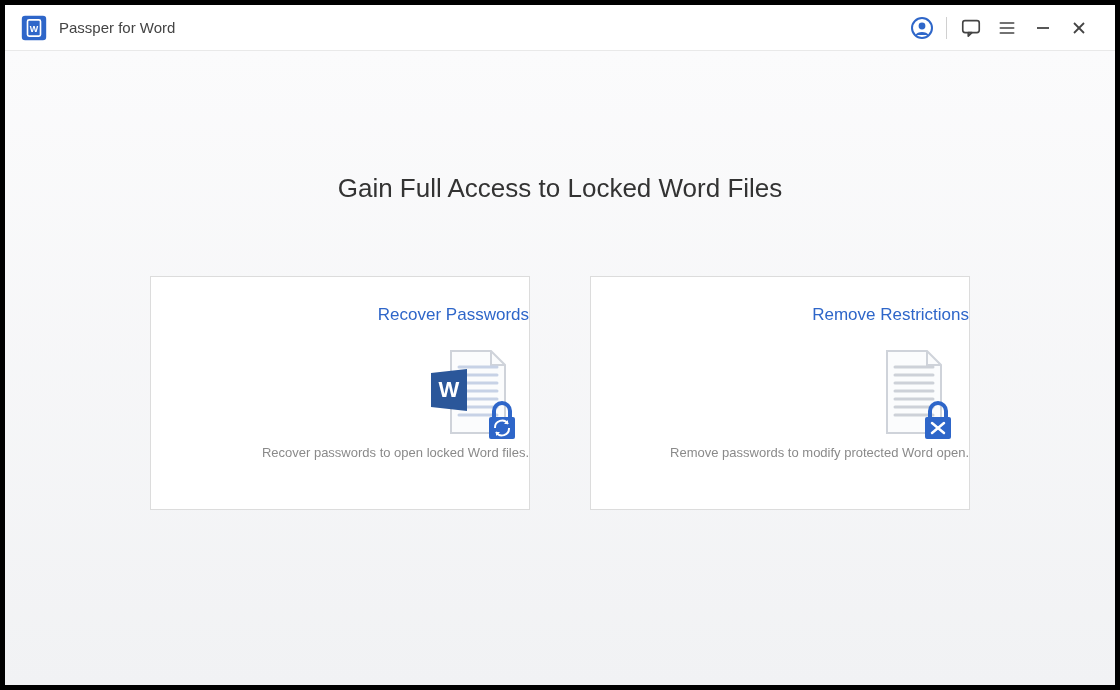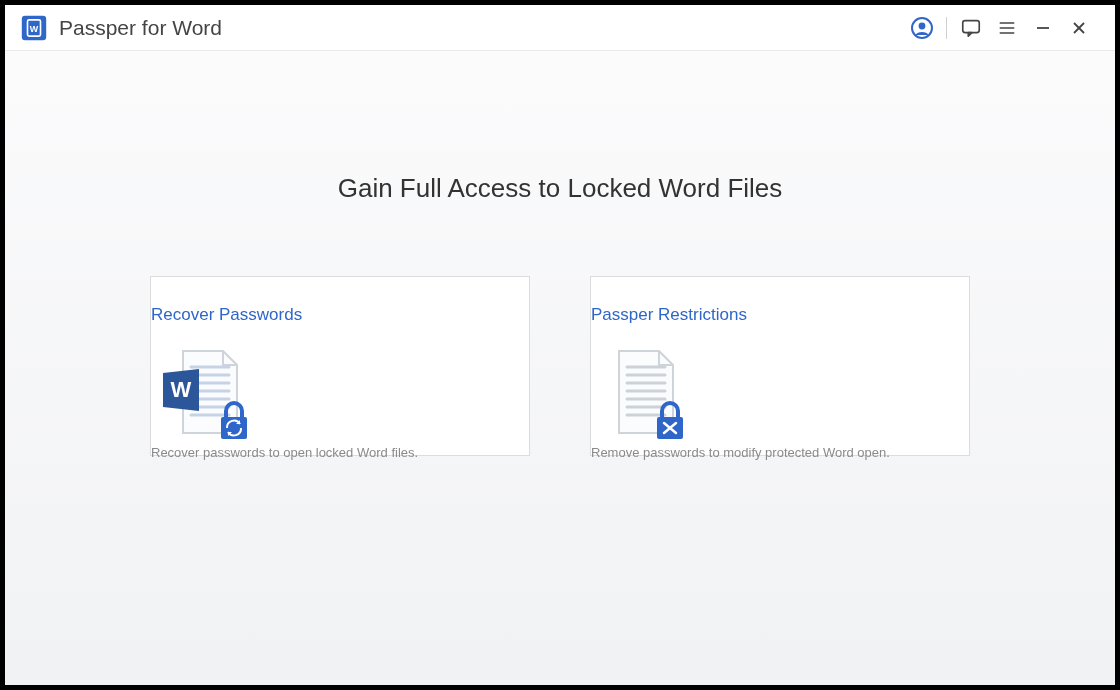--- a/index.html
+++ b/index.html
@@ -38,21 +38,21 @@
       gap: 12px;
       padding-left: 16px;
     }
     .titlebar-right {
       display: flex;
       align-items: center;
       gap: 0;
       padding-right: 18px;
     }
     .app-title {
-      font-size: 21px;
+      font-size: 15px;
       color: var(--text-dark);
     }
     .app-logo {
       width: 26px;
       height: 26px;
     }
     .tb-btn {
       width: 36px;
       height: 36px;
       display: flex;
@@ -79,26 +79,26 @@
       font-weight: 400;
       color: #333;
     }
     .cards {
       margin-top: 72px;
       display: flex;
       gap: 60px;
     }
     .card {
       width: 380px;
-      height: 180px;
+      height: 234px;
       background: #fff;
       border: 1px solid var(--border-gray);
       display: flex;
       flex-direction: column;
-      align-items: flex-start;
+      align-items: flex-end;
       padding-top: 28px;
       cursor: pointer;
     }
     .card-title {
       font-size: 17px;
       color: var(--brand-blue);
       font-weight: 400;
     }
     .card-illustration {
       margin-top: 20px;
@@ -196,21 +196,21 @@
               <path d="M7 0 A7 7 0 0 1 -6 4" fill="none" stroke="#fff" stroke-width="2"></path>
               <path d="M6 -8 L6 -4 L2 -4 Z" fill="#fff"></path>
               <path d="M-6 8 L-6 4 L-2 4 Z" fill="#fff"></path>
             </g>
           </svg>
         </div>
         <div class="card-desc">Recover passwords to open locked Word files.</div>
       </div>
 
       <div class="card">
-        <div class="card-title">Passper Restrictions</div>
+        <div class="card-title">Remove Restrictions</div>
         <div class="card-illustration">
           <svg width="110" height="100" viewBox="0 0 110 100">
 
             <path d="M28 6 H68 L82 20 V88 H28 Z" fill="#fbfcfd" stroke="#cfd3da" stroke-width="2"></path>
             <path d="M68 6 L68 20 L82 20" fill="none" stroke="#cfd3da" stroke-width="2"></path>
             <g stroke="#cdd1d8" stroke-width="3" stroke-linecap="round">
               <line x1="36" y1="22" x2="74" y2="22"></line>
               <line x1="36" y1="30" x2="74" y2="30"></line>
               <line x1="36" y1="38" x2="74" y2="38"></line>
               <line x1="36" y1="46" x2="74" y2="46"></line>

